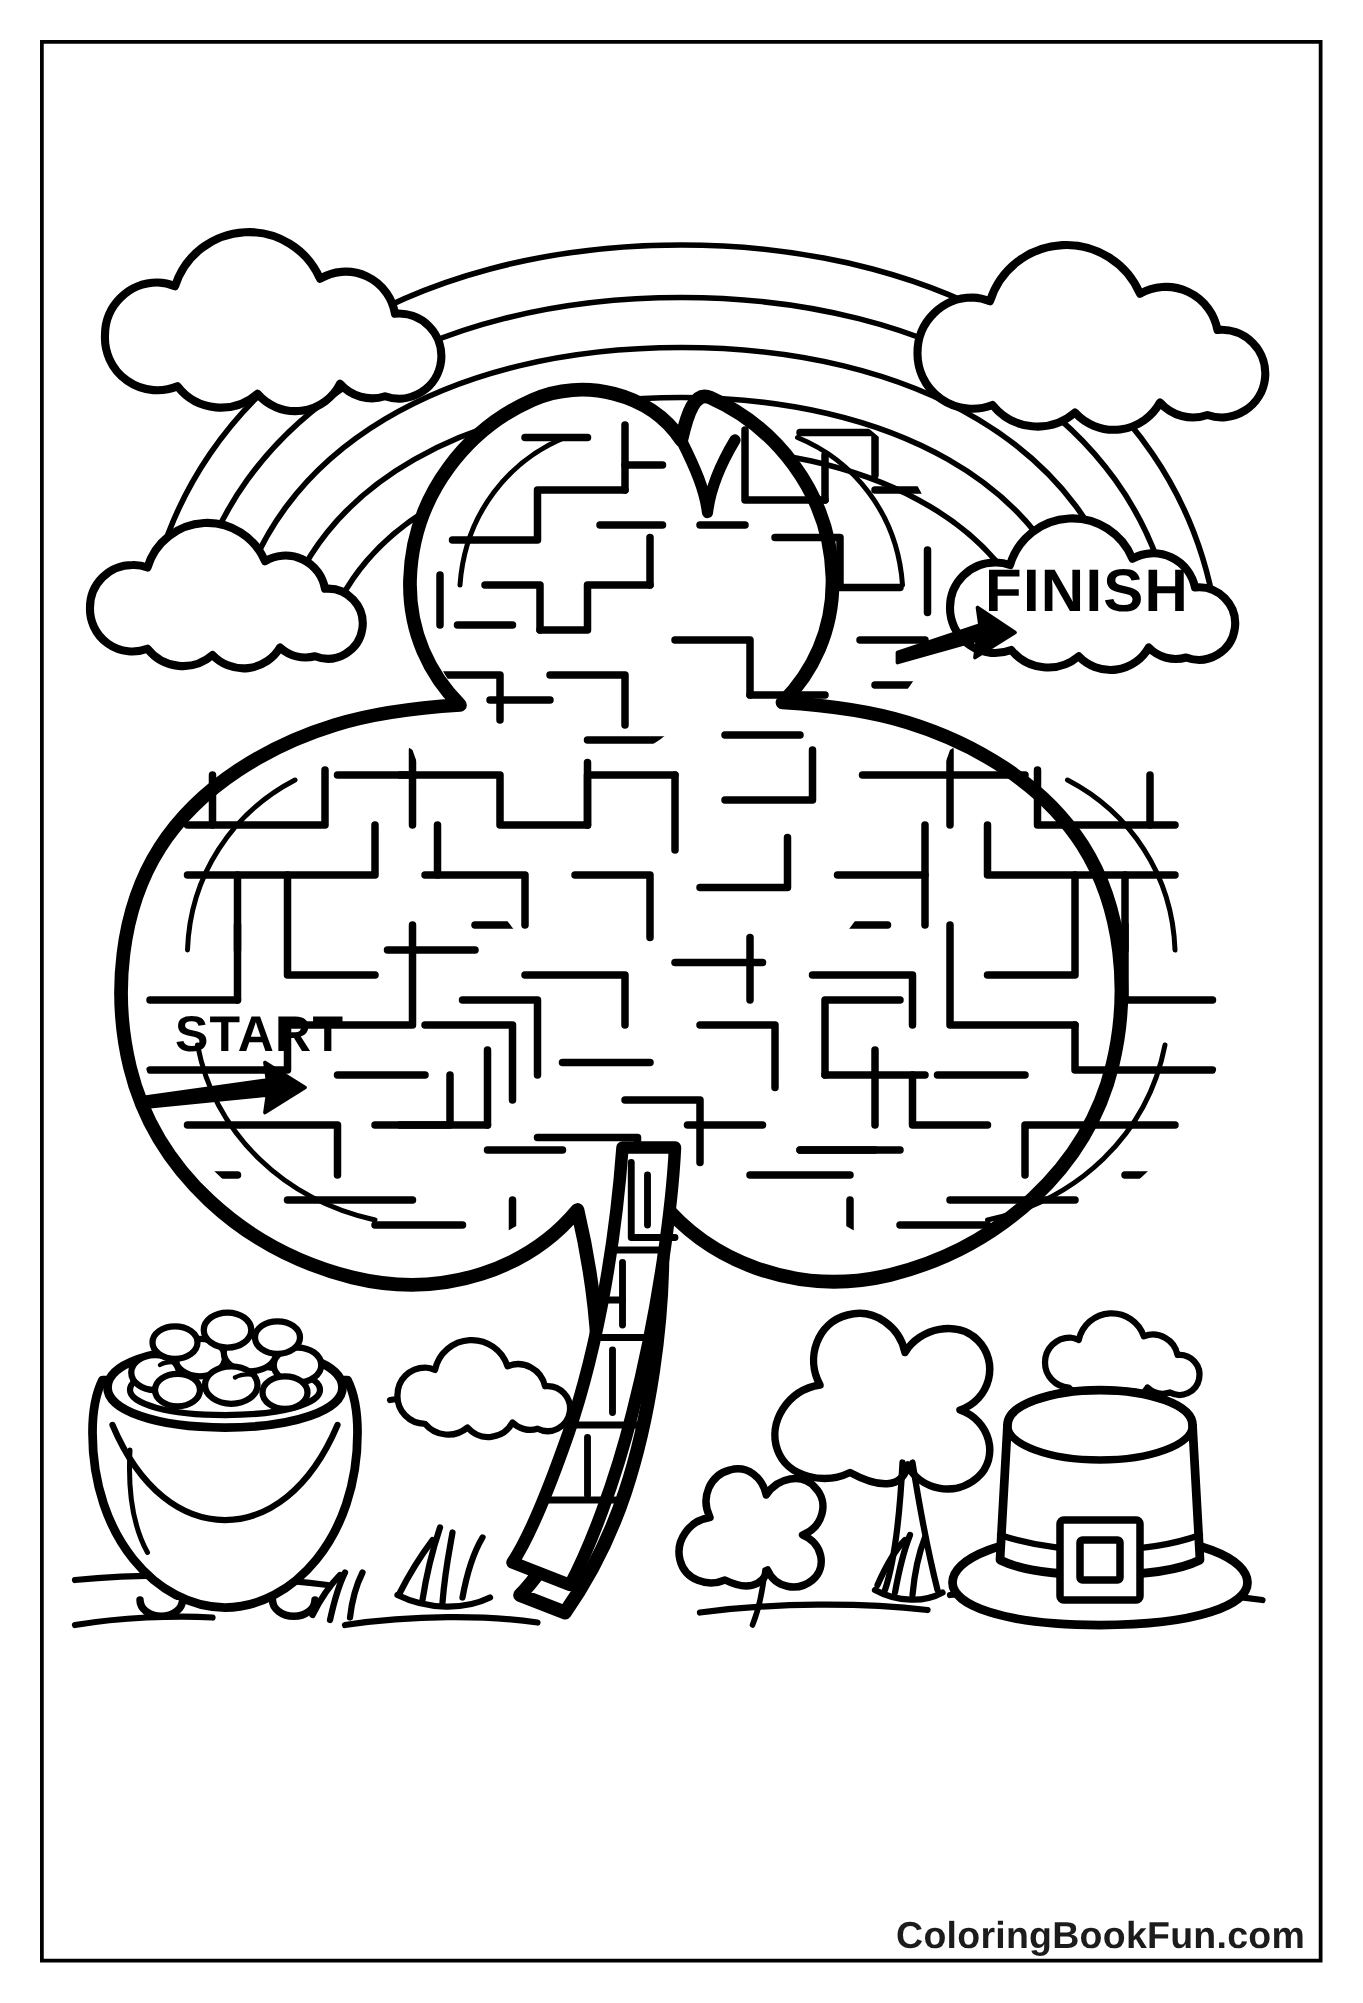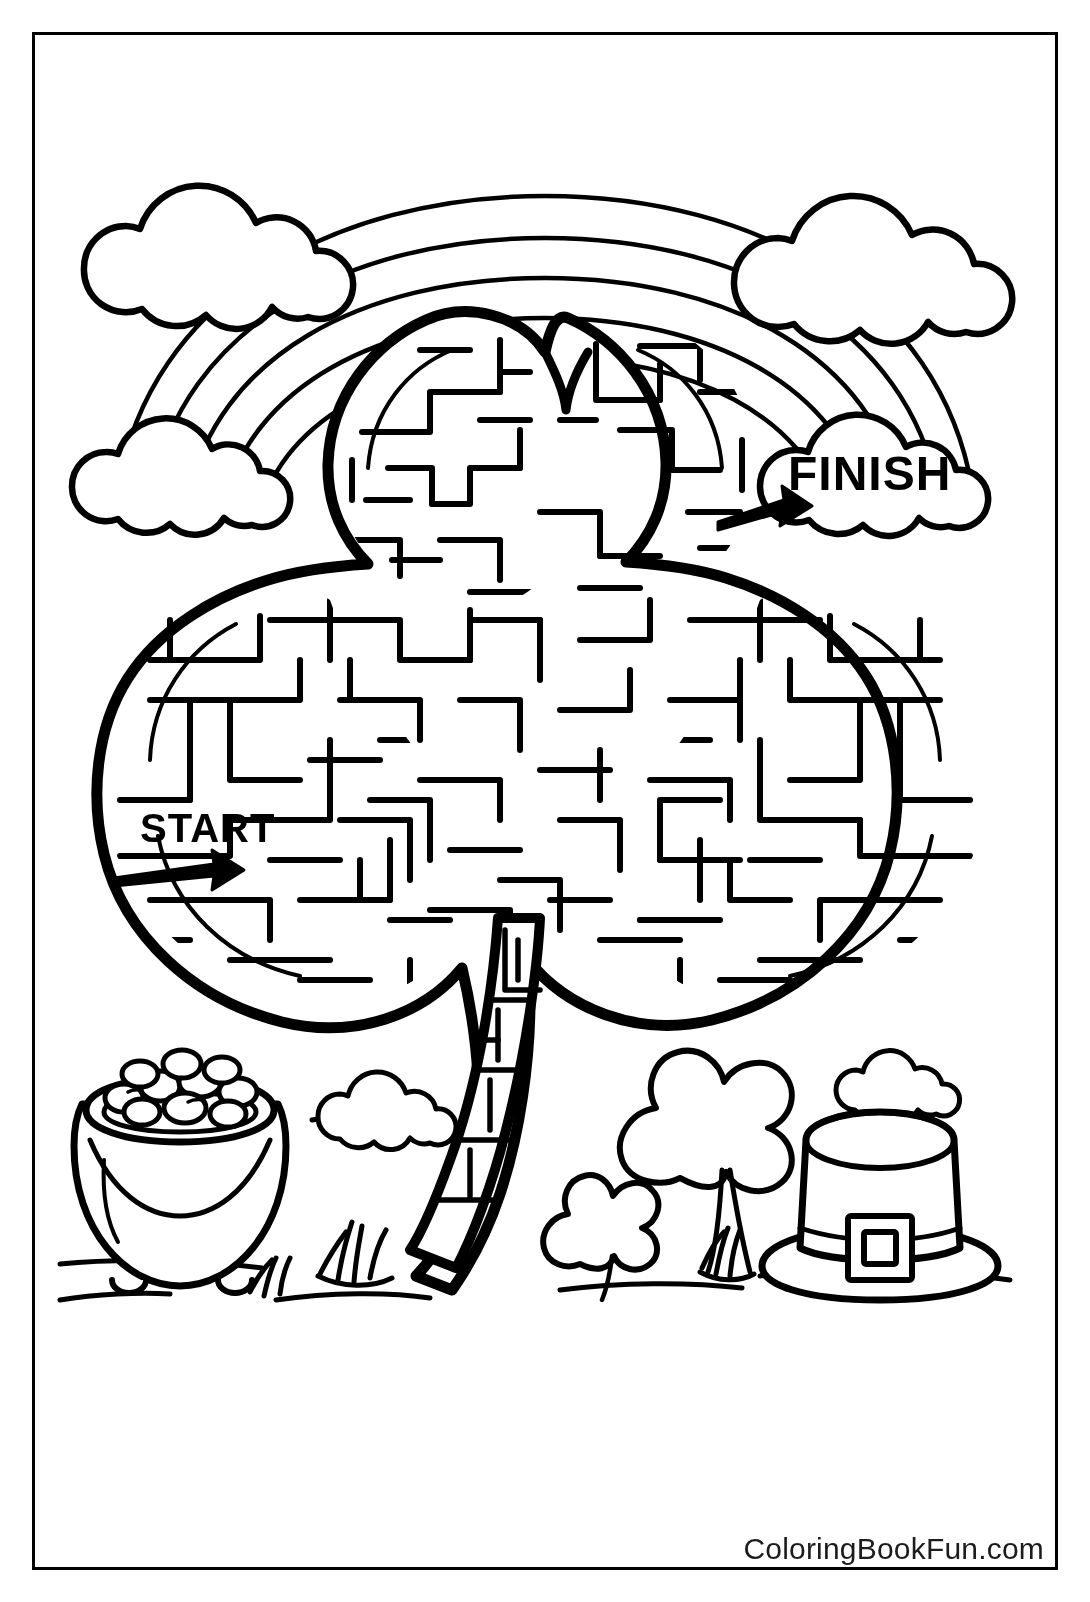--- a/index.html
+++ b/index.html
@@ -37,20 +37,21 @@
   }
   .wm {
     position: absolute;
     right: 46px;
     bottom: 36px;
     font-family: "Liberation Sans", sans-serif;
     font-size: 30px;
     letter-spacing: 0.2px;
     color: #1c1c1c;
     white-space: nowrap;
+    font-weight: bold;
   }
   .lbl {
     position: absolute;
     font-family: "Liberation Sans", sans-serif;
     font-weight: bold;
     color: #000000;
     white-space: nowrap;
   }
   #start-label { left: 140px; top: 806px; font-size: 40px; letter-spacing: 1px; }
   #finish-label { left: 788px; top: 446px; font-size: 48px; letter-spacing: 1px; }

